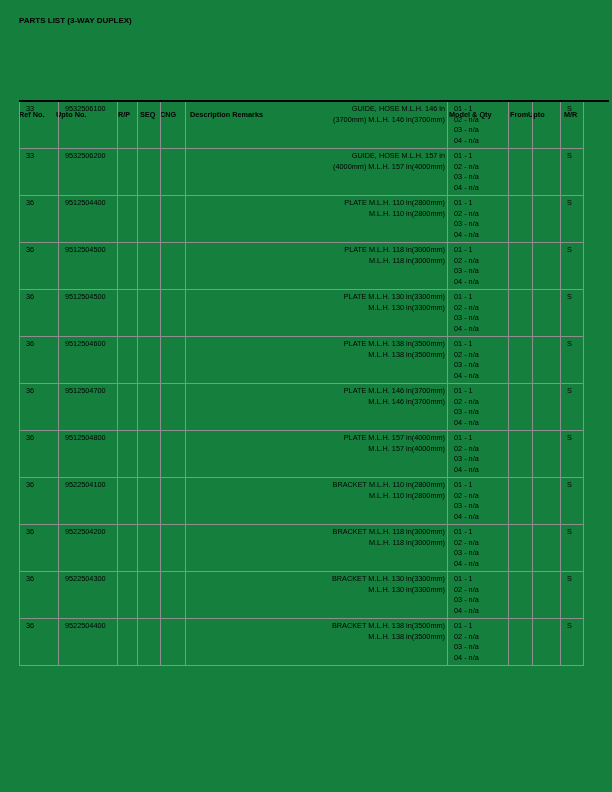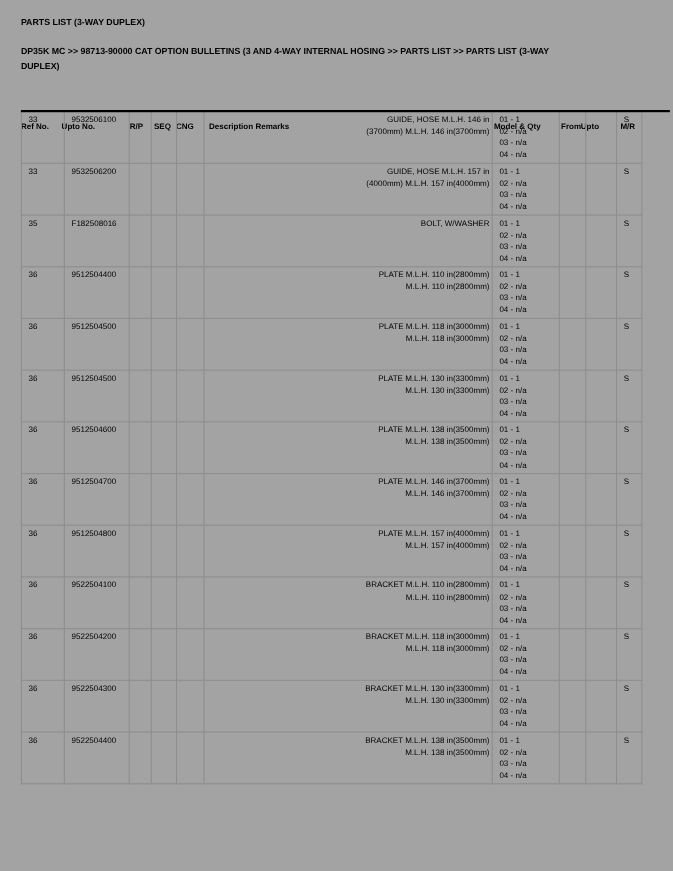--- a/index.html
+++ b/index.html
@@ -1,20 +1,20 @@
 <!DOCTYPE html>
 <html><head>
 <meta charset="utf-8">
 <style>
   html, body { margin: 0; padding: 0; background: #ffffff; }
   .page {
     position: relative;
     width: 612px;
     height: 792px;
-    background: #a3a3a3;
+    background: #15803d;
     font-family: "Liberation Sans", sans-serif;
     color: #000000;
     overflow: hidden;
   }
   .doc-title {
     position: absolute;
     left: 19px;
     top: 16px;
     font-size: 8px;
     font-weight: bold;
@@ -80,24 +80,20 @@
   td.c-model_qty { padding-left: 5px; }
   td.c-mr { padding-left: 10px; }
 </style>
 </head>
 <body>
 
 <div class="page">
 
   <div class="doc-title">PARTS LIST (3-WAY DUPLEX)</div>
 
-  <div class="breadcrumb">
-    <div>DP35K MC &gt;&gt; 98713-90000 CAT OPTION BULLETINS (3 AND 4-WAY INTERNAL HOSING &gt;&gt; PARTS LIST &gt;&gt; PARTS LIST (3-WAY</div>
-    <div>DUPLEX)</div>
-  </div>
 
   <div class="col-headers">
     <span class="h0">Ref No.</span>
     <span class="h1">Upto No.</span>
     <span class="h2">R/P</span>
     <span class="h3">SEQ</span>
     <span class="h4">CNG</span>
     <span class="h5">Description Remarks</span>
     <span class="h6">Model &amp; Qty</span>
     <span class="h7">From</span>
@@ -147,35 +143,20 @@
 (4000mm) M.L.H. 157 in(4000mm)</td>
           <td class="c-model_qty">01 - 1
 02 - n/a
 03 - n/a
 04 - n/a</td>
           <td class="c-from"></td>
           <td class="c-upto"></td>
           <td class="c-mr">S</td>
         </tr>
         <tr>
-          <td class="c-ref_no">35</td>
-          <td class="c-part_no">F182508016</td>
-          <td class="c-rp"></td>
-          <td class="c-seq"></td>
-          <td class="c-cng"></td>
-          <td class="c-description">BOLT, W/WASHER</td>
-          <td class="c-model_qty">01 - 1
-02 - n/a
-03 - n/a
-04 - n/a</td>
-          <td class="c-from"></td>
-          <td class="c-upto"></td>
-          <td class="c-mr">S</td>
-        </tr>
-        <tr>
           <td class="c-ref_no">36</td>
           <td class="c-part_no">9512504400</td>
           <td class="c-rp"></td>
           <td class="c-seq"></td>
           <td class="c-cng"></td>
           <td class="c-description">PLATE M.L.H. 110 in(2800mm)
 M.L.H. 110 in(2800mm)</td>
           <td class="c-model_qty">01 - 1
 02 - n/a
 03 - n/a

